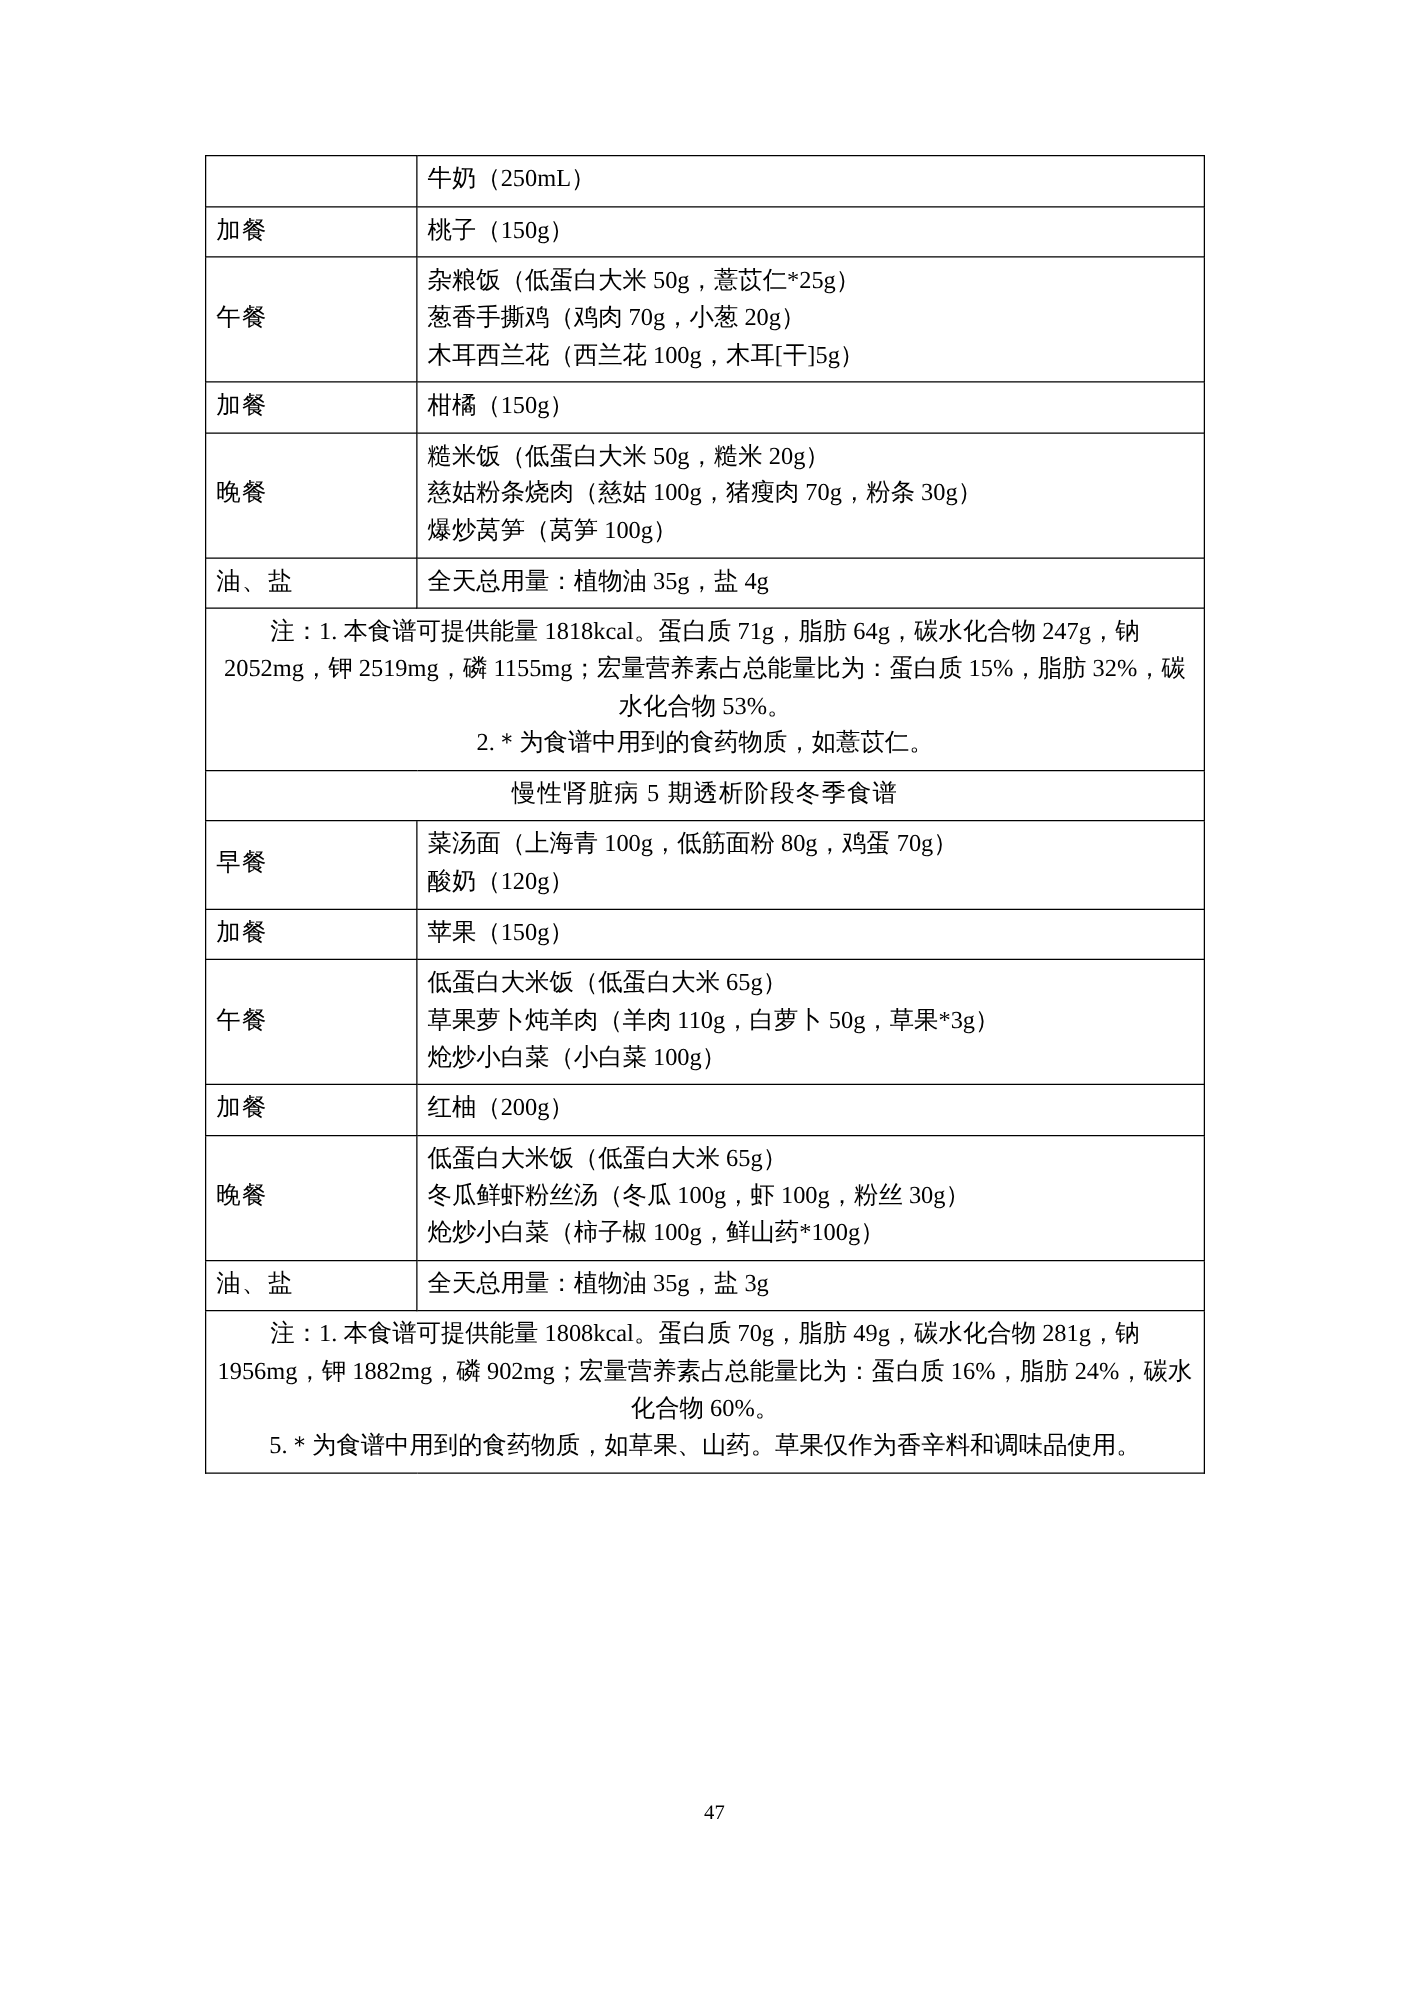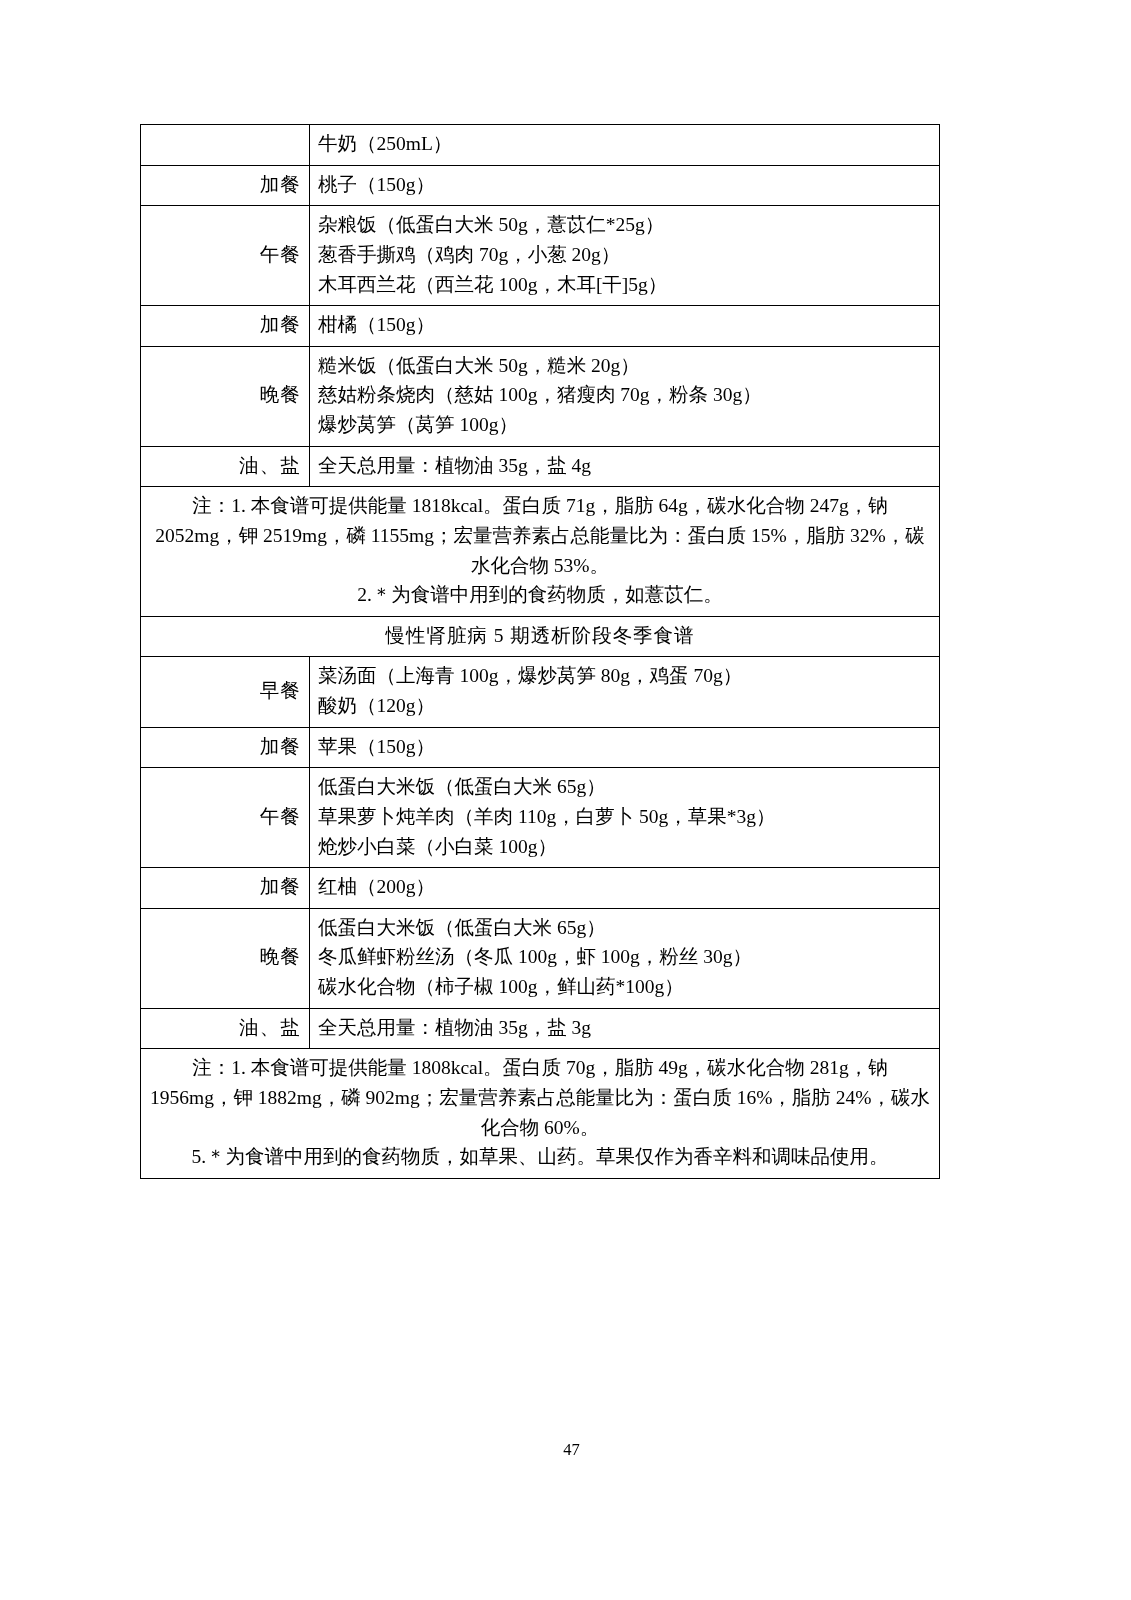--- a/index.html
+++ b/index.html
@@ -15,39 +15,39 @@
     position: relative;
   }
   .page {
     position: relative;
     width: 1131px;
     height: 1600px;
     box-sizing: border-box;
   }
   .sheet {
     position: absolute;
-    left: 140px;
+    left: 164px;
     top: 124px;
     width: 800px;
   }
   table.menu {
     border-collapse: collapse;
     width: 800px;
     table-layout: fixed;
   }
   table.menu td {
     border: 1px solid #000000;
     padding: 4px 8px 6px 8px;
     font-size: 19.5px;
     line-height: 1.52;
     vertical-align: middle;
   }
   td.label {
     width: 152px;
-    text-align: right;
+    text-align: left;
     letter-spacing: 0.06em;
   }
   td.items {
     text-align: left;
   }
   td.items .line {
     white-space: nowrap;
   }
   td.note {
     text-align: center;
@@ -130,21 +130,21 @@
           </td>
         </tr>
 
         <tr>
           <td class="section-title" colspan="2">慢性肾脏病 5 期透析阶段冬季食谱</td>
         </tr>
 
         <tr>
           <td class="label">早餐</td>
           <td class="items">
-            <div class="line">菜汤面（上海青 100g，爆炒莴笋 80g，鸡蛋 70g）</div>
+            <div class="line">菜汤面（上海青 100g，低筋面粉 80g，鸡蛋 70g）</div>
             <div class="line">酸奶（120g）</div>
           </td>
         </tr>
         <tr>
           <td class="label">加餐</td>
           <td class="items">
             <div class="line">苹果（150g）</div>
           </td>
         </tr>
         <tr>
@@ -159,21 +159,21 @@
           <td class="label">加餐</td>
           <td class="items">
             <div class="line">红柚（200g）</div>
           </td>
         </tr>
         <tr>
           <td class="label">晚餐</td>
           <td class="items">
             <div class="line">低蛋白大米饭（低蛋白大米 65g）</div>
             <div class="line">冬瓜鲜虾粉丝汤（冬瓜 100g，虾 100g，粉丝 30g）</div>
-            <div class="line">碳水化合物（柿子椒 100g，鲜山药*100g）</div>
+            <div class="line">炝炒小白菜（柿子椒 100g，鲜山药*100g）</div>
           </td>
         </tr>
         <tr>
           <td class="label">油、盐</td>
           <td class="items">
             <div class="line">全天总用量：植物油 35g，盐 3g</div>
           </td>
         </tr>
         <tr>
           <td class="note" colspan="2">

